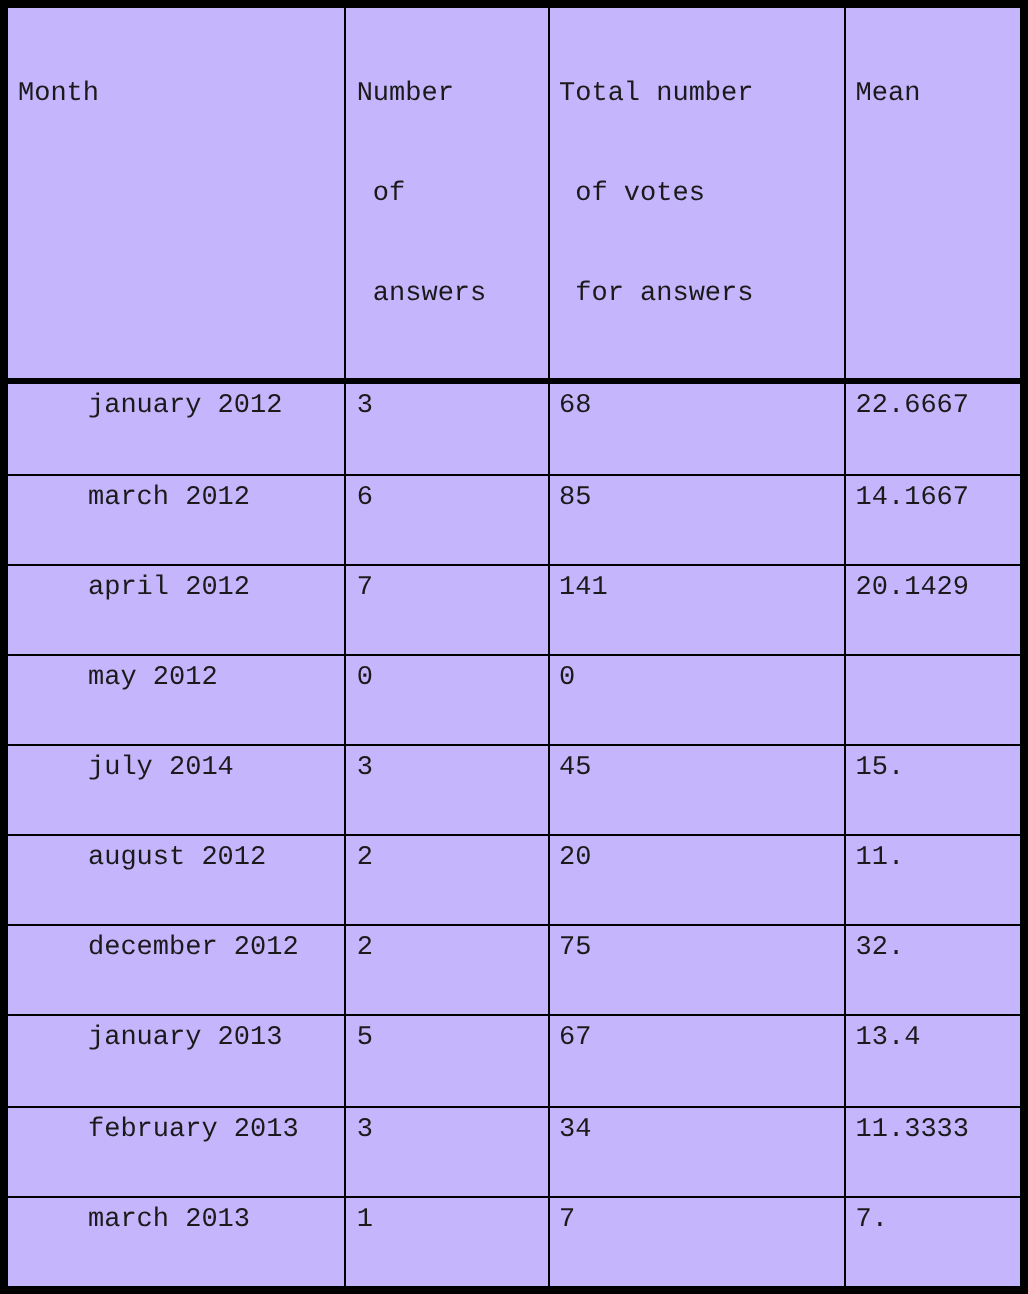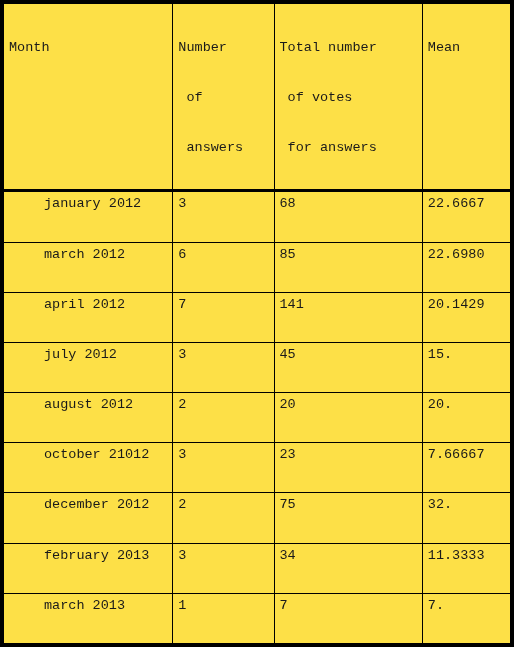--- a/index.html
+++ b/index.html
@@ -13,21 +13,21 @@
     font-family: "Liberation Mono", "DejaVu Sans Mono", monospace;
     color: #1a1a1a;
     overflow: hidden;
   }
 
   .table-frame {
     box-sizing: border-box;
     width: 514px;
     height: 647px;
     border: 3px solid #000000;
-    background: #fde047;
+    background: #c4b5fd;
   }
 
   table.stats-table {
     border-collapse: collapse;
     table-layout: fixed;
     width: 100%;
     height: 100%;
     font-size: 13.5px;
     line-height: 1.0;
   }
@@ -106,51 +106,57 @@
         <tr>
           <td>january 2012</td>
           <td>3</td>
           <td>68</td>
           <td>22.6667</td>
         </tr>
         <tr>
           <td>march 2012</td>
           <td>6</td>
           <td>85</td>
-          <td>22.6980</td>
+          <td>14.1667</td>
         </tr>
         <tr>
           <td>april 2012</td>
           <td>7</td>
           <td>141</td>
           <td>20.1429</td>
         </tr>
         <tr>
-          <td>july 2012</td>
+          <td>may 2012</td>
+          <td>0</td>
+          <td>0</td>
+          <td></td>
+        </tr>
+        <tr>
+          <td>july 2014</td>
           <td>3</td>
           <td>45</td>
           <td>15.</td>
         </tr>
         <tr>
           <td>august 2012</td>
           <td>2</td>
           <td>20</td>
-          <td>20.</td>
-        </tr>
-        <tr>
-          <td>october 21012</td>
-          <td>3</td>
-          <td>23</td>
-          <td>7.66667</td>
+          <td>11.</td>
         </tr>
         <tr>
           <td>december 2012</td>
           <td>2</td>
           <td>75</td>
           <td>32.</td>
+        </tr>
+        <tr>
+          <td>january 2013</td>
+          <td>5</td>
+          <td>67</td>
+          <td>13.4</td>
         </tr>
         <tr>
           <td>february 2013</td>
           <td>3</td>
           <td>34</td>
           <td>11.3333</td>
         </tr>
         <tr>
           <td>march 2013</td>
           <td>1</td>

